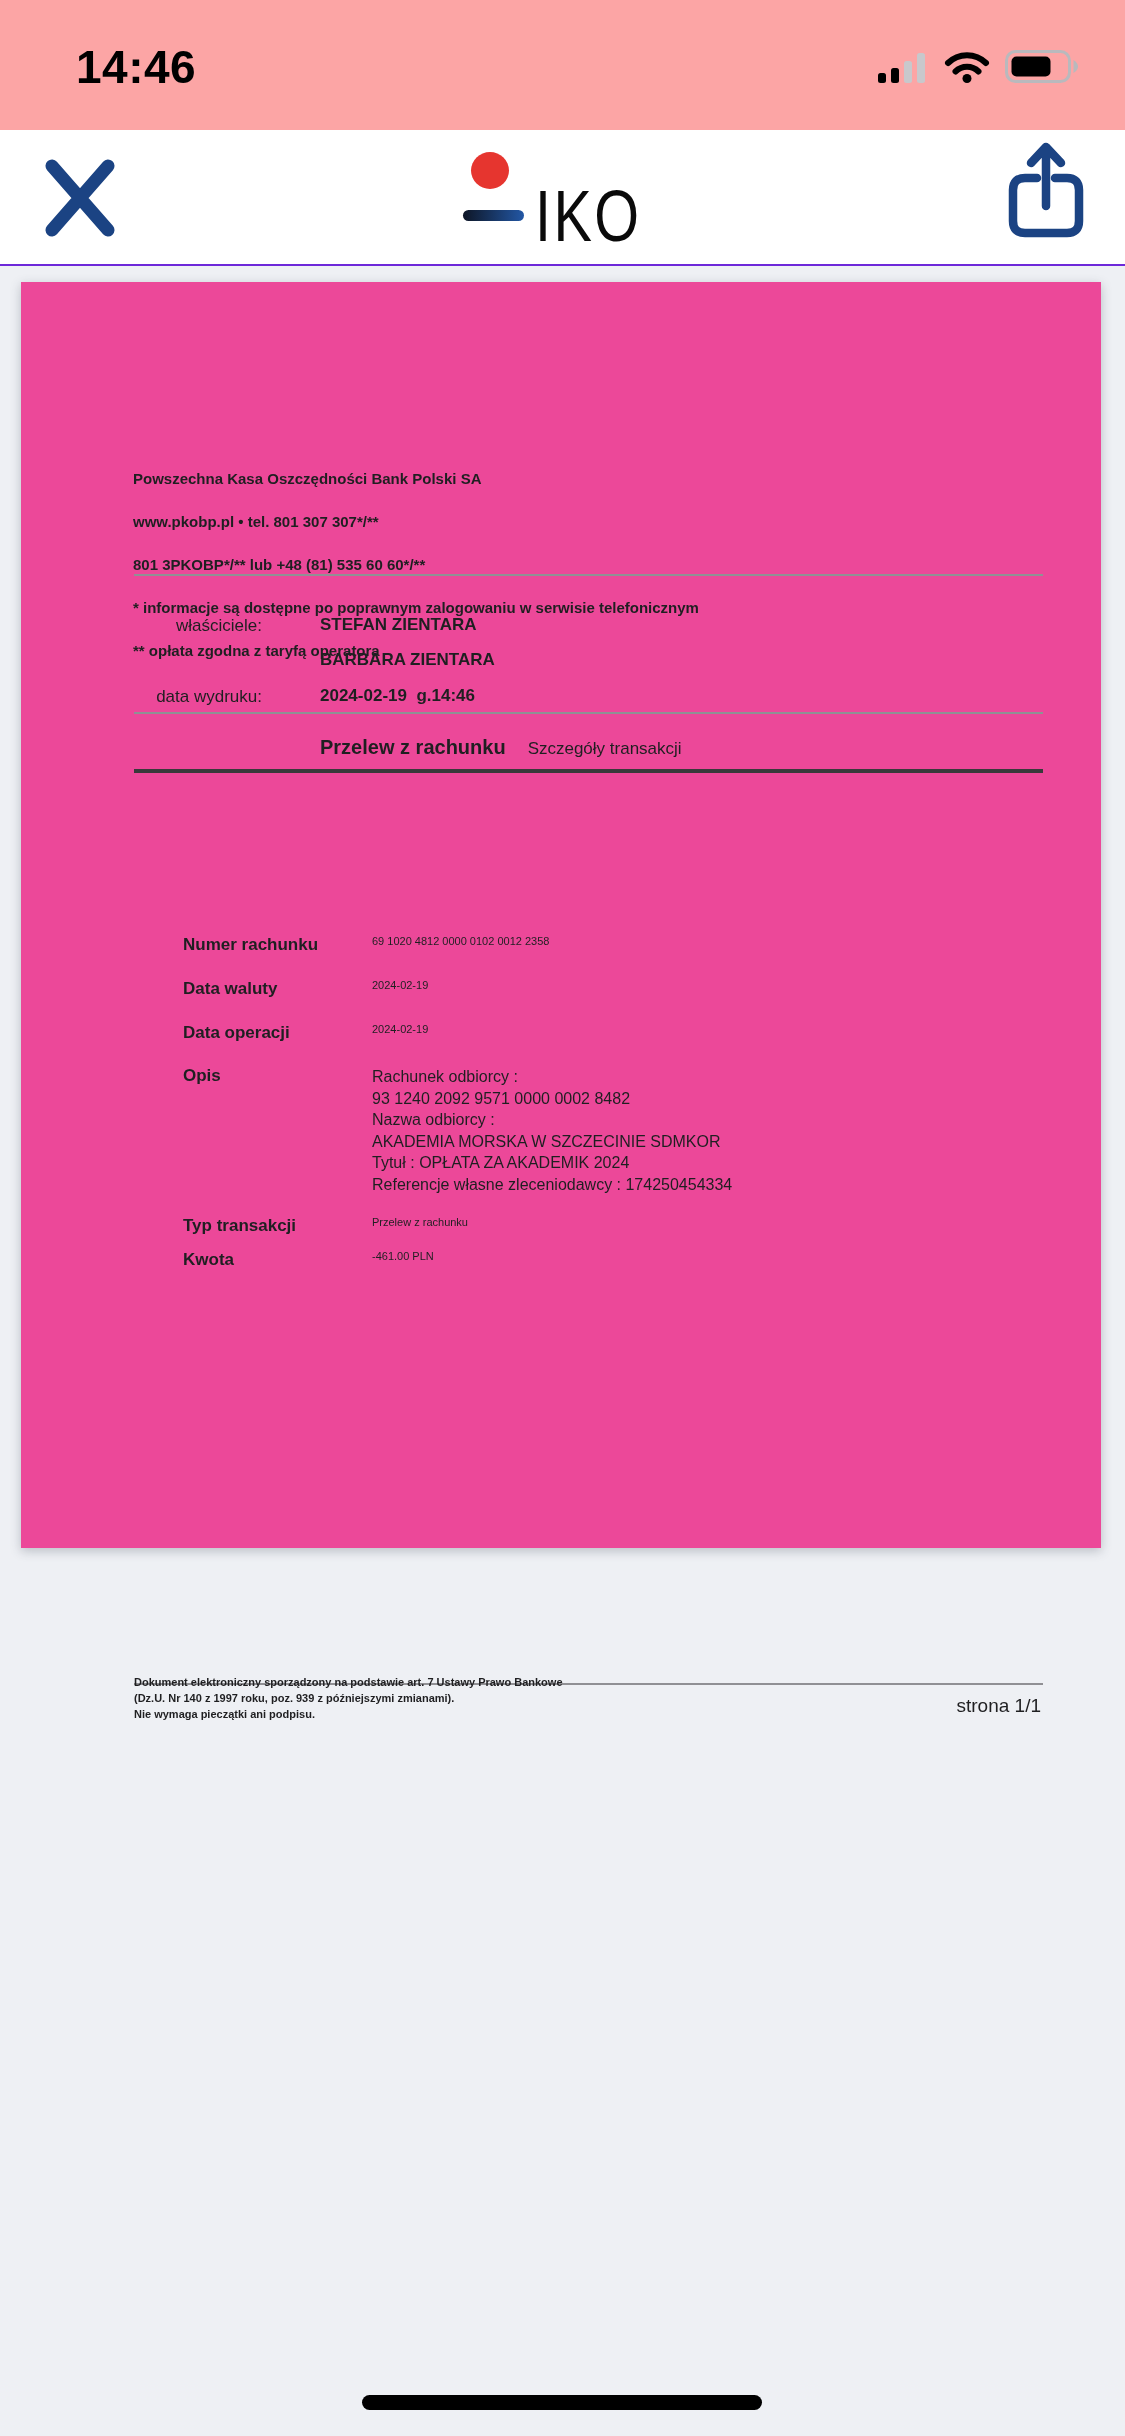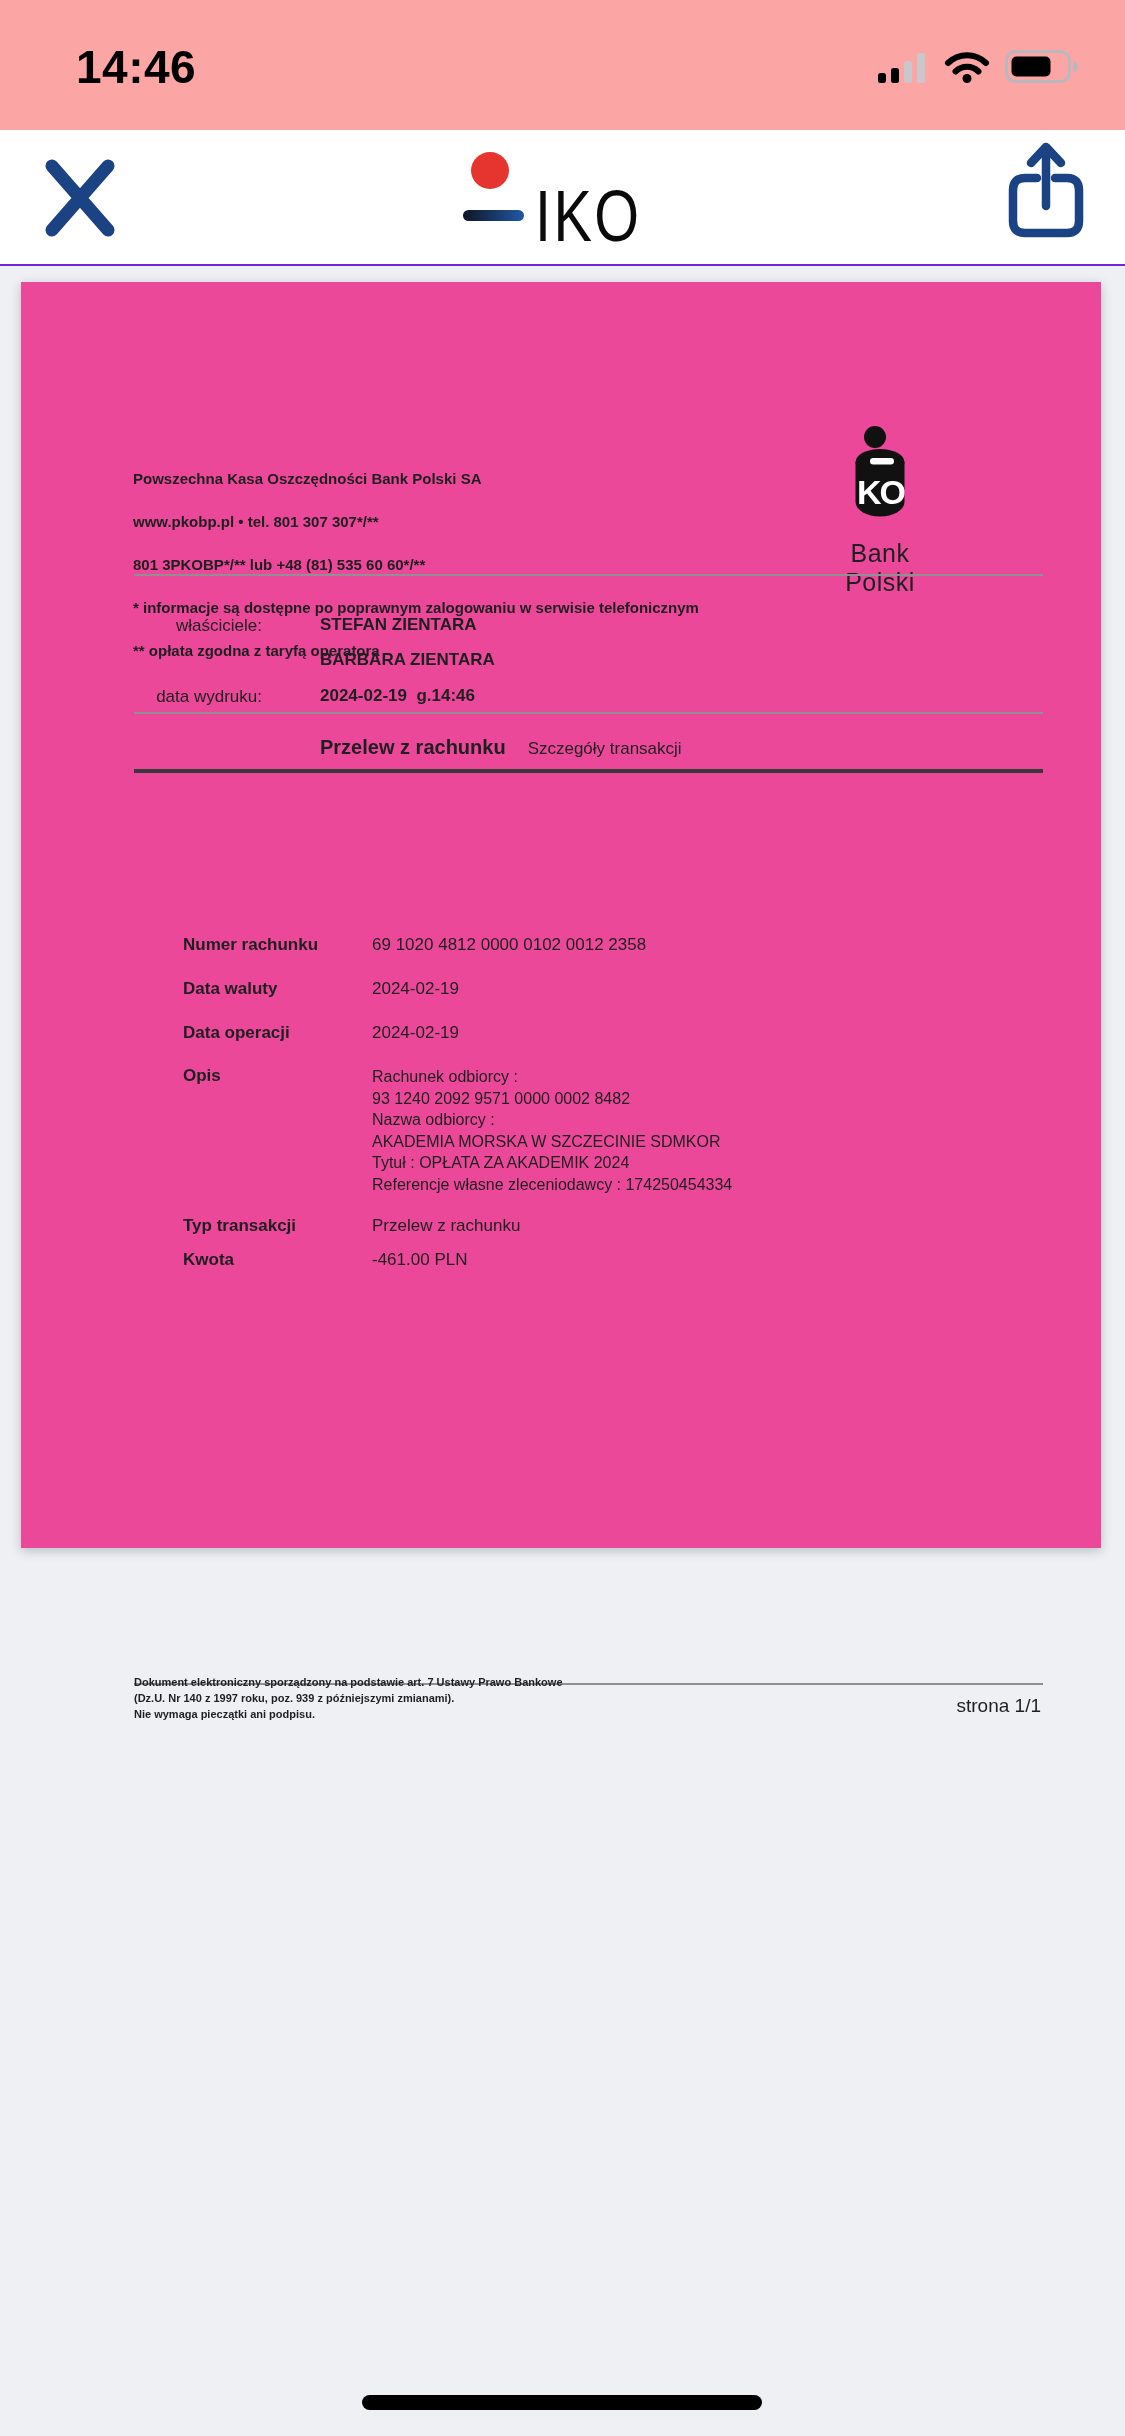--- a/index.html
+++ b/index.html
@@ -29,21 +29,21 @@
   .bank-logo{position:absolute;left:798px;top:144px;width:122px;text-align:center;}
   .bank-logo-label{display:block;margin-top:7px;font-size:25px;font-weight:400;letter-spacing:.5px;}
   .hr{position:absolute;left:113px;width:909px;height:2px;background:#909094;}
   .hr-thick{position:absolute;left:113px;width:909px;height:4px;background:#39393b;}
   .olabel{position:absolute;left:40px;width:201px;text-align:right;font-size:17px;font-weight:400;}
   .oval{position:absolute;left:299px;font-size:17px;font-weight:700;white-space:pre;}
   .sec-title{position:absolute;left:299px;top:454px;display:flex;align-items:baseline;gap:22px;}
   .sec-title .t1{font-size:20px;font-weight:700;}
   .sec-title .t2{font-size:17px;font-weight:400;}
   .flabel{position:absolute;left:162px;font-size:17px;font-weight:700;}
-  .fval{position:absolute;left:351px;font-size:17px;font-weight:400;white-space:pre;}
+  .fval{position:absolute;left:351px;font-size:11px;font-weight:400;white-space:pre;}
   .opis-lines{position:absolute;left:351px;top:784px;font-size:16px;font-weight:400;line-height:21.6px;}
   .footer-text{position:absolute;left:113px;top:1392px;font-size:11px;font-weight:700;line-height:16px;}
   .page-num{position:absolute;left:820px;top:1413px;width:200px;text-align:right;font-size:19px;font-weight:400;}
   
   .home-indicator{position:absolute;left:362px;top:2395px;width:400px;height:15px;border-radius:8px;background:#000;}
 </style>
 </head>
 <body>
 
 <div class="statusbar">
@@ -101,32 +101,20 @@
 
 <div class="doc-viewport">
   <div class="page">
 
     <div class="bank-header"><span>Powszechna Kasa Oszczędności Bank Polski SA</span><br>
 <span>www.pkobp.pl • tel. 801 307 307*/**</span><br>
 <span>801 3PKOBP*/** lub +48 (81) 535 60 60*/**</span><br>
 <span>* informacje są dostępne po poprawnym zalogowaniu w serwisie telefonicznym</span><br>
 <span>** opłata zgodna z taryfą operatora</span></div>
 
-    <div class="bank-logo">
-      <span>
-        <svg width="63" height="102" viewBox="0 0 63 102">
-          <circle cx="26" cy="11" r="11" fill="#111"></circle>
-          <ellipse cx="31" cy="36" rx="24.5" ry="13" fill="#111"></ellipse>
-          <path d="M6.5 36 V76 A24.5 14.5 0 0 0 55.5 76 V36 Z" fill="#111"></path>
-          <rect x="21" y="32" width="24" height="6.5" rx="3.2" fill="#fff"></rect>
-          <text x="31.5" y="78" text-anchor="middle" font-family="Liberation Sans, sans-serif" font-size="34" font-weight="bold" fill="#fff" letter-spacing="-2">KO</text>
-        </svg>
-      </span>
-      <span class="bank-logo-label">Bank Polski</span>
-    </div>
 
     <div class="hr" style="top:292px"></div>
 
     <div class="olabel" style="top:334px">właściciele:</div>
     <div class="oval" style="top:333px">STEFAN ZIENTARA</div>
     <div class="oval" style="top:368px">BARBARA ZIENTARA</div>
     <div class="olabel" style="top:405px">data wydruku:</div>
     <div class="oval" style="top:404px">2024-02-19  g.14:46</div>
 
     <div class="hr" style="top:430px"></div>

